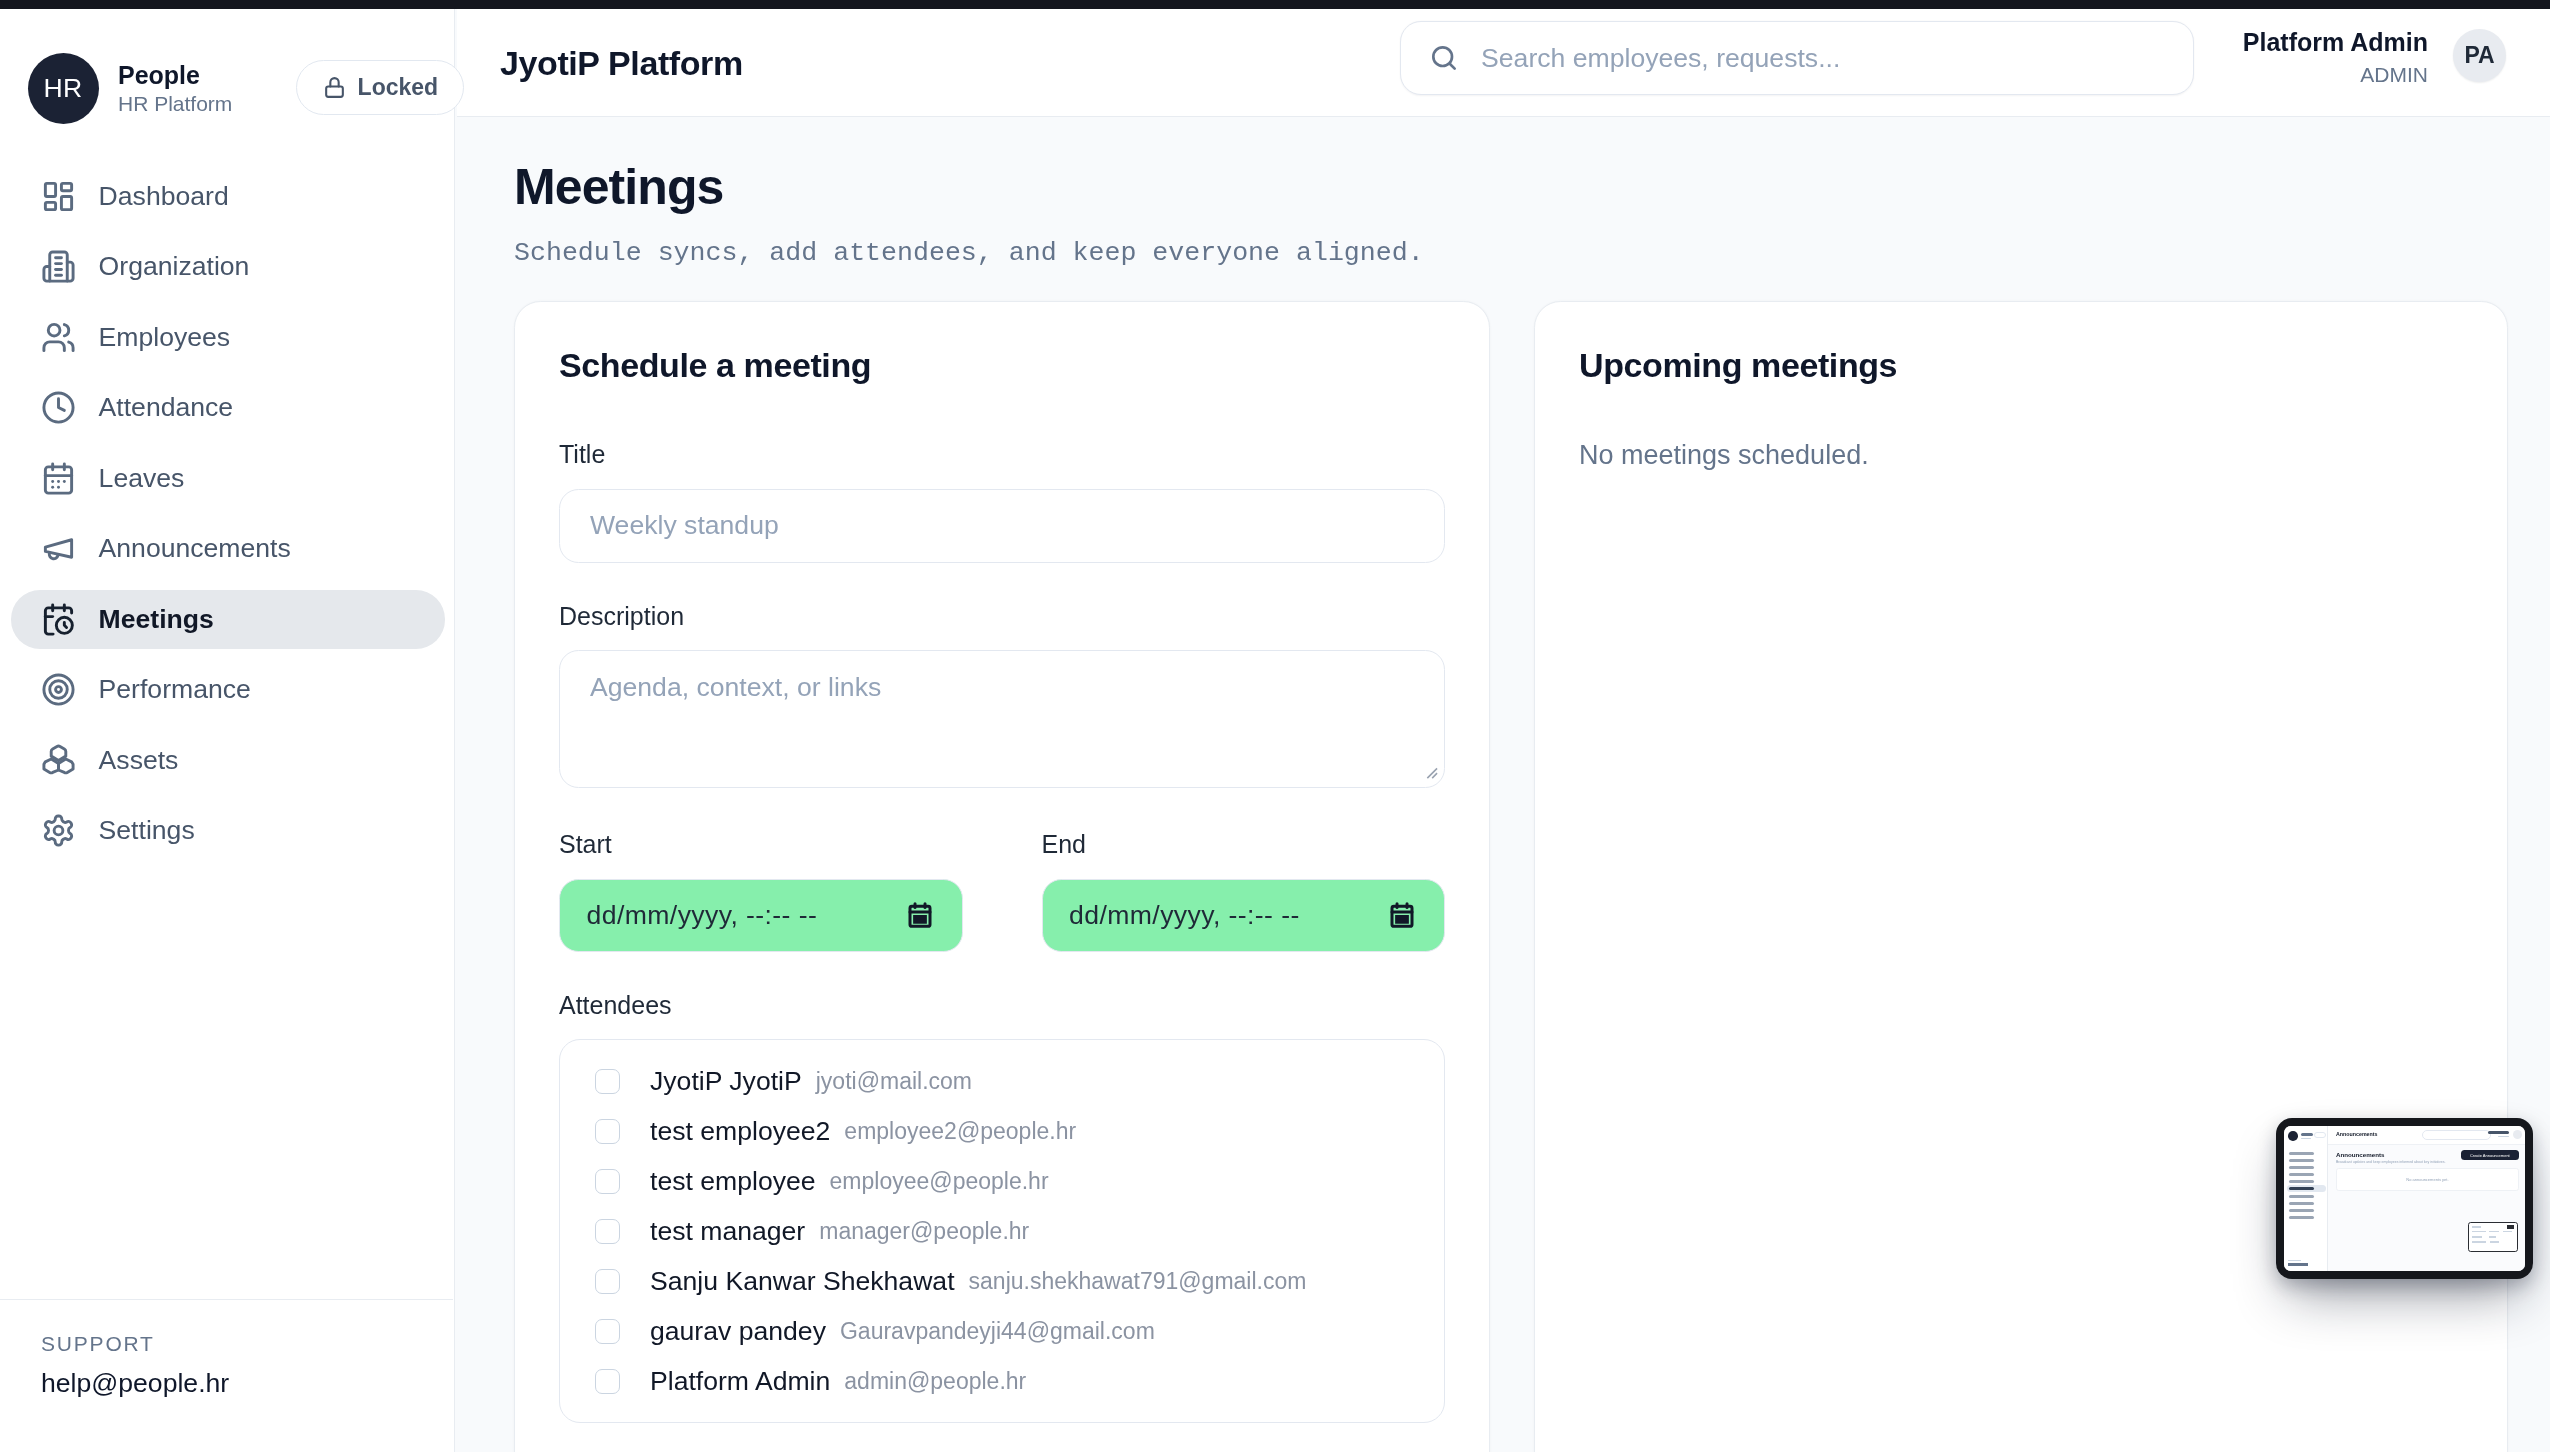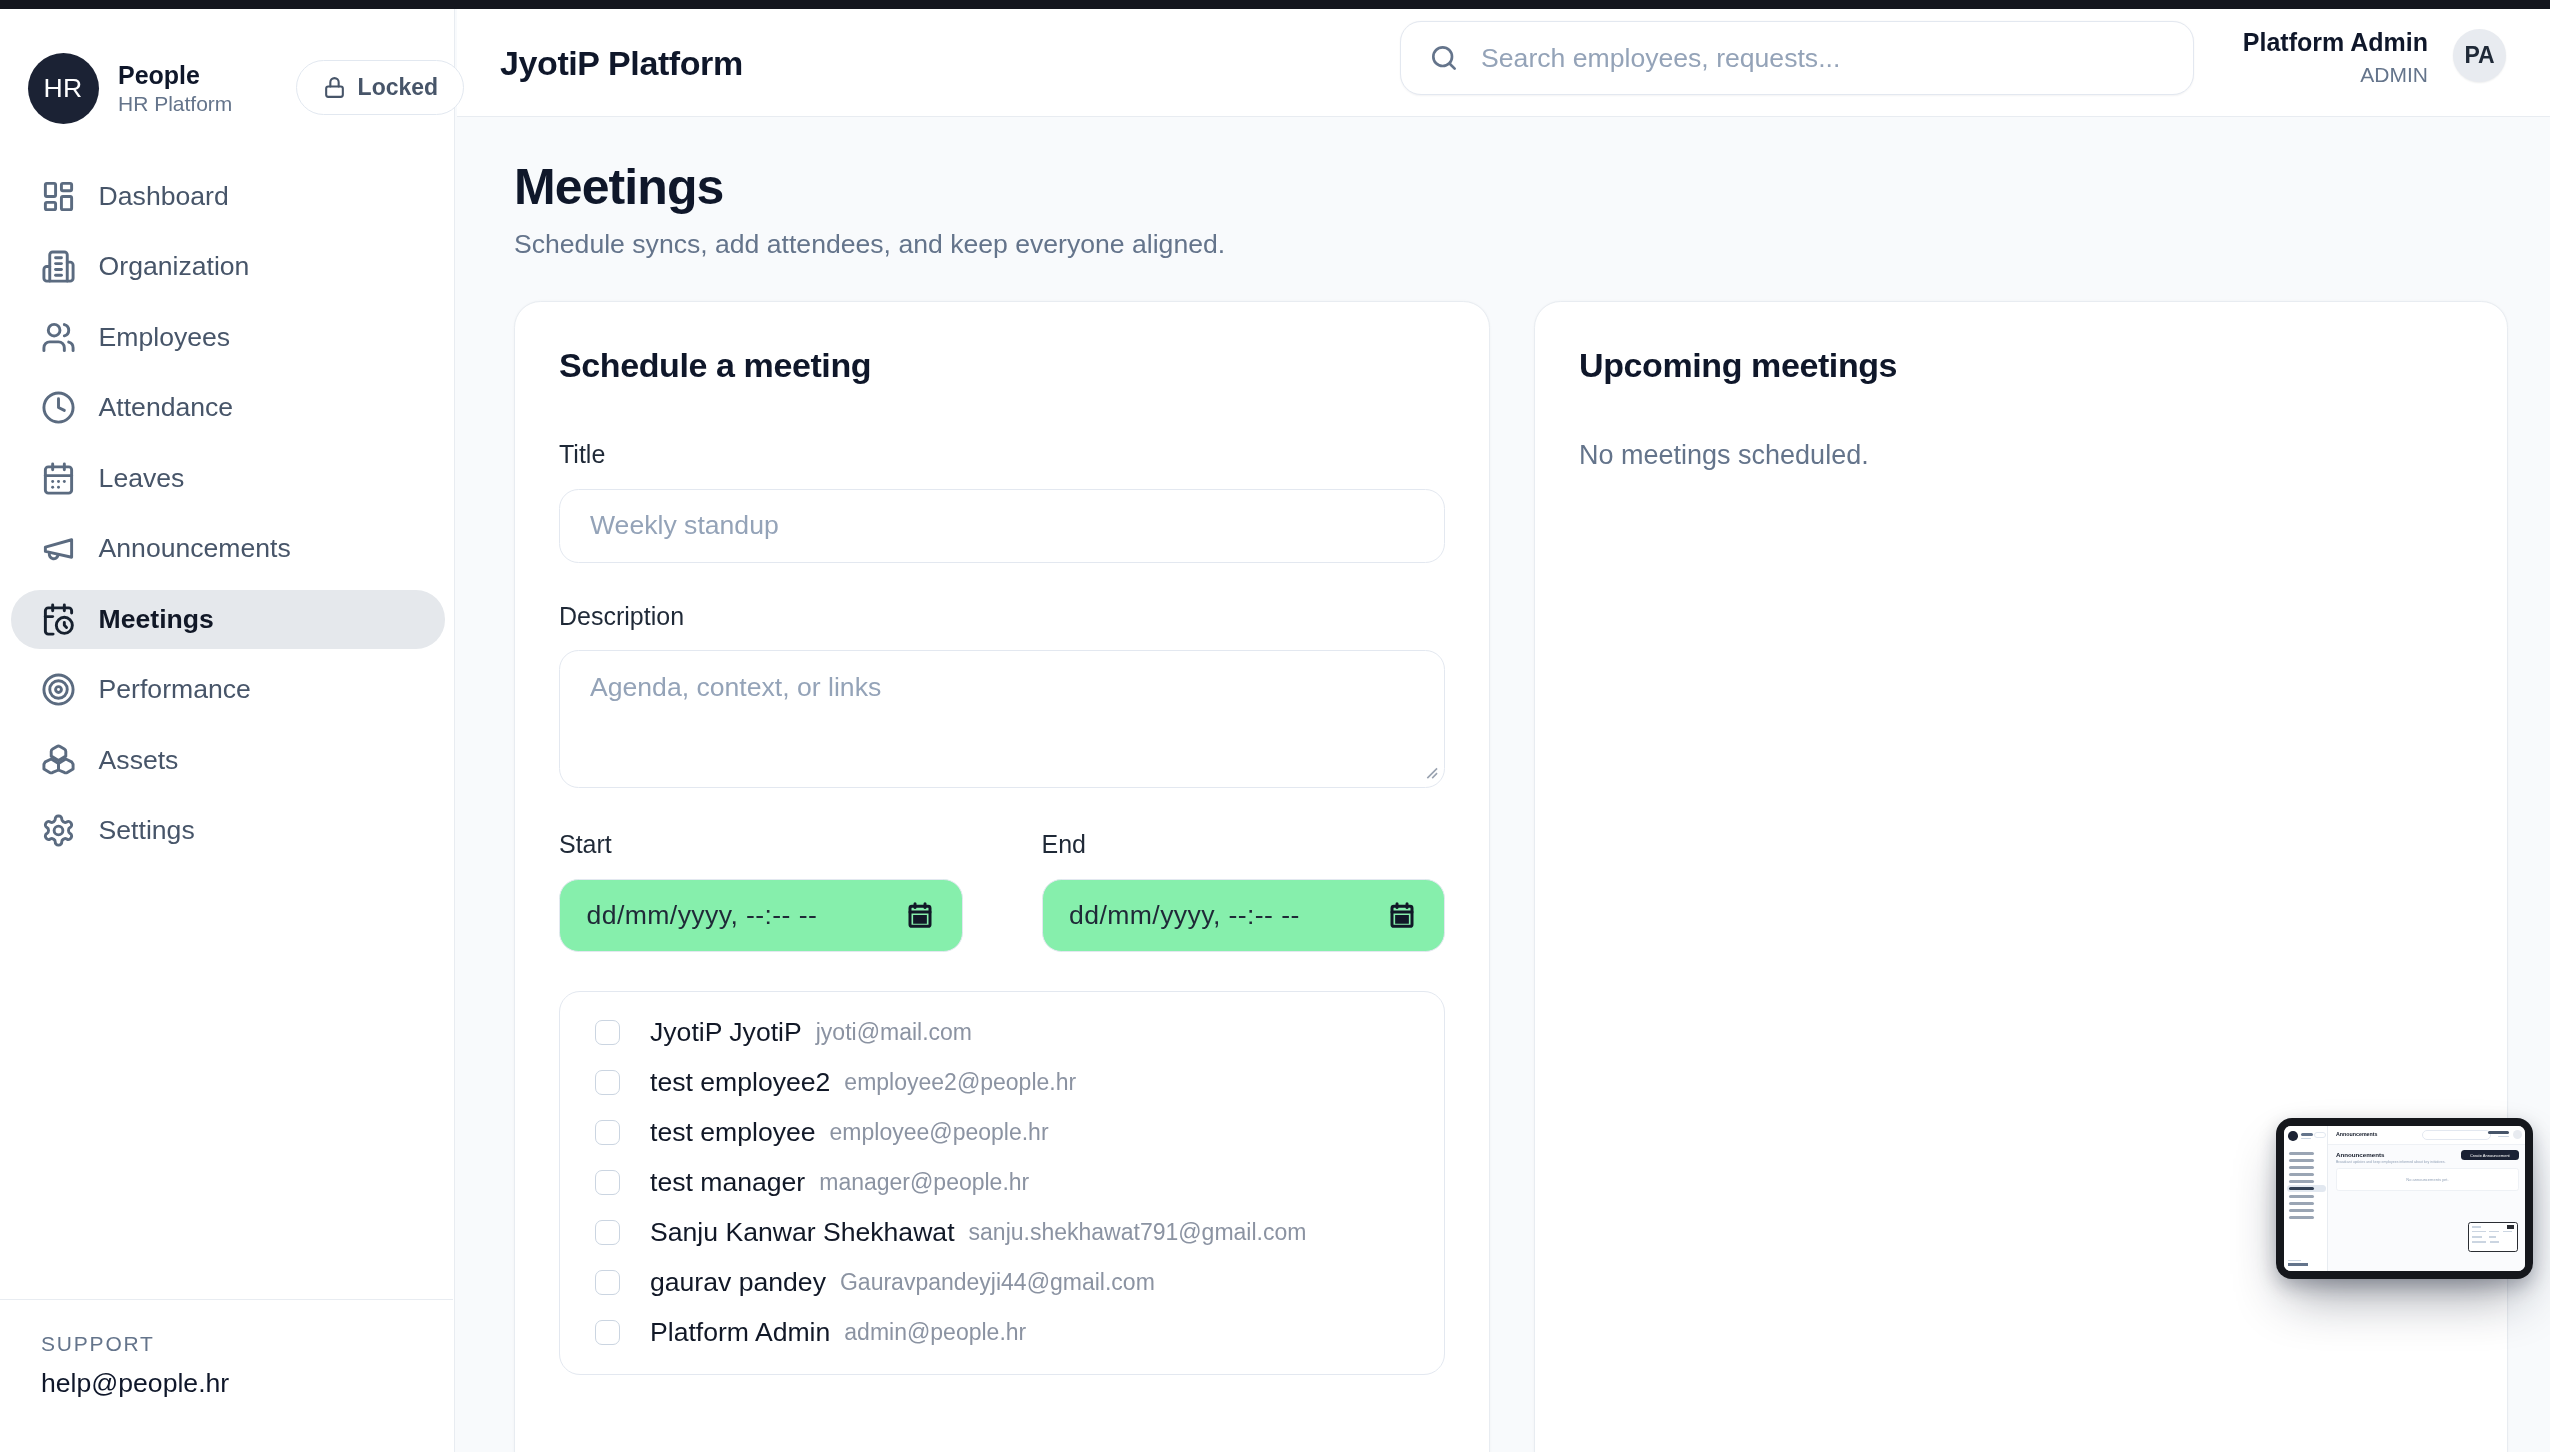--- a/index.html
+++ b/index.html
@@ -51,21 +51,21 @@
   .user-block{position:absolute;right:122px;top:19.5px;text-align:right;}
   .user-name{font-size:25px;font-weight:bold;color:#0f172a;}
   .user-role{font-size:21px;color:#64748b;margin-top:5.3px;}
   .avatar{position:absolute;right:44px;top:20.4px;width:53px;height:53px;border-radius:50%;background:#e8ebf0;
           display:flex;align-items:center;justify-content:center;font-size:23px;font-weight:600;color:#1f2937;
           box-shadow:0 0.9px 1.8px rgba(15,23,42,.08);}
 
   
   .main{position:absolute;left:457px;top:117px;width:2093px;height:1335px;background:#f8fafc;}
   .page-title{position:absolute;left:57px;top:41px;font-size:50px;font-weight:bold;color:#0f172a;letter-spacing:-0.9px;}
-  .page-subtitle{position:absolute;left:57px;top:112px;font-size:26.6px;color:#64748b;}
+  .page-subtitle{position:absolute;left:57px;top:121px;font-size:26.6px;color:#64748b;font-family:Liberation Mono, monospace;}
 
   .card{position:absolute;background:#fff;border:1.8px solid #e8ecf1;border-radius:26.6px;
         box-shadow:0 0.9px 2.7px rgba(15,23,42,.04);}
   .card-form{left:57px;top:184px;width:976px;height:1257px;}
   .card-upcoming{left:1077px;top:184px;width:974px;height:1257px;}
   .card-title{font-size:34px;font-weight:bold;color:#0f172a;letter-spacing:-0.4px;}
 
   .form-inner{position:absolute;left:44px;right:44px;top:44px;}
   .field-label{font-size:25px;color:#1f2937;margin-bottom:19.5px;}
   .text-input{width:100%;height:74px;border:1.8px solid #e3e8f0;border-radius:19.5px;font-size:26.6px;color:#0f172a;
@@ -307,20 +307,21 @@
                   <path d="M4 9.5h16"></path>
                   <path d="M8 3v3"></path>
                   <path d="M16 3v3"></path>
                   <rect x="6.5" y="12" width="11" height="7" fill="#111827" stroke="none"></rect>
                 </svg>
             </div>
           </div>
         </div>
 
         <div style="margin-top:39px;">
+          <div class="field-label">Attendees</div>
           <div class="attendees-box">
             <label class="attendee-row">
               <input type="checkbox" class="attendee-check" style="">
               <span class="attendee-name">JyotiP JyotiP</span>
               <span class="attendee-email">jyoti@mail.com</span>
             </label>
             <label class="attendee-row">
               <input type="checkbox" class="attendee-check" style="">
               <span class="attendee-name">test employee2</span>
               <span class="attendee-email">employee2@people.hr</span>

